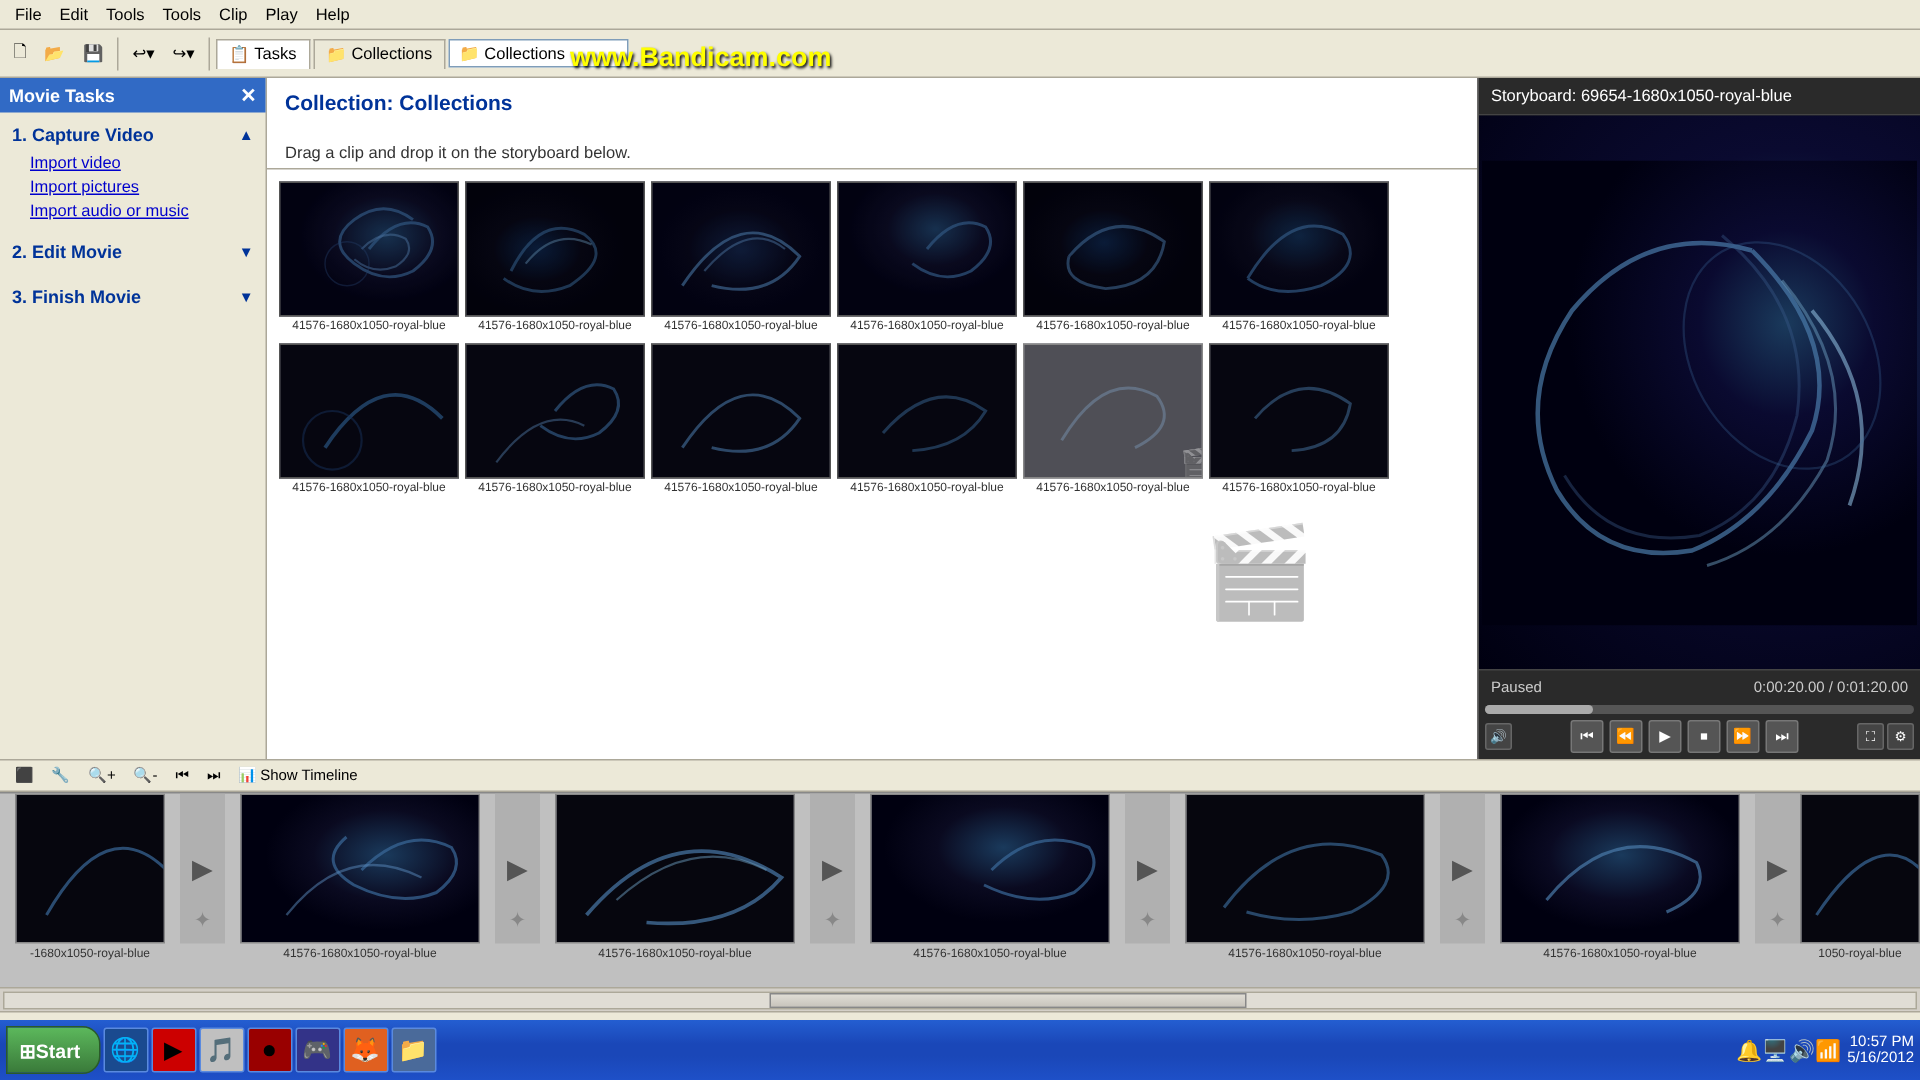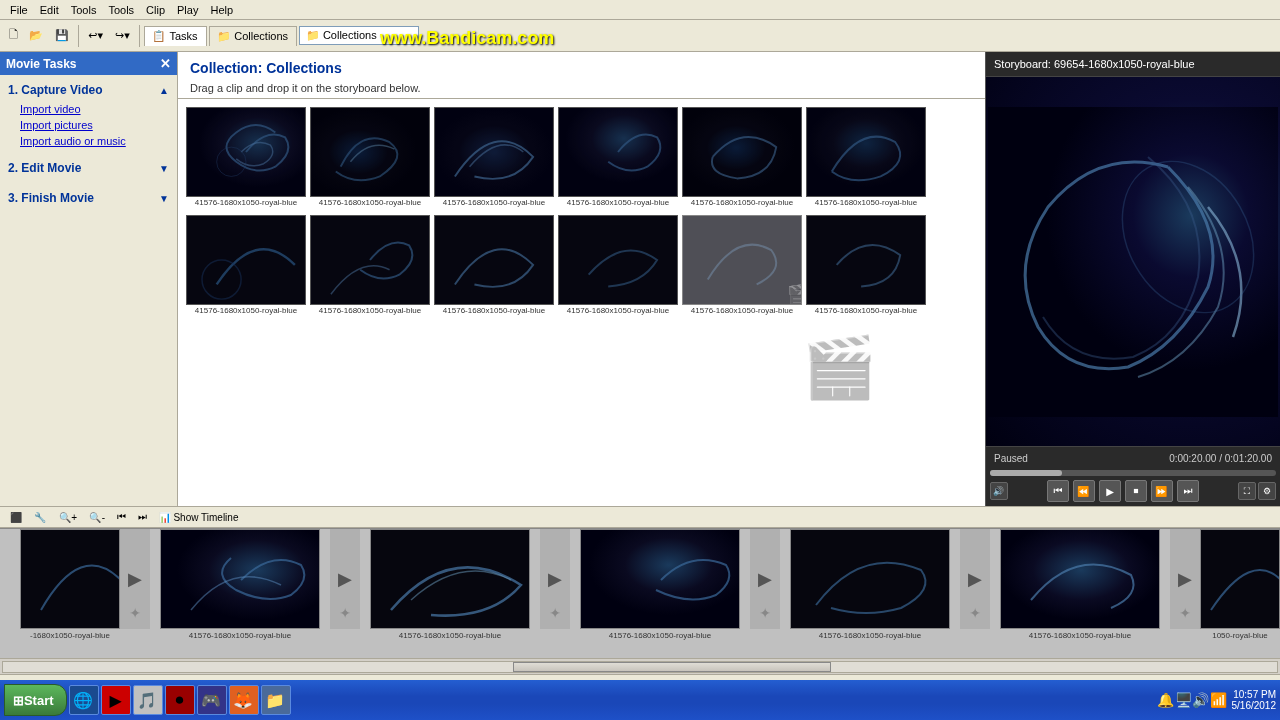--- a/index.html
+++ b/index.html
@@ -24,21 +24,21 @@
     .panel-close { color: white; cursor: pointer; font-size: 13px; font-weight: bold; }
     .task-section { padding: 4px 0; }
     .task-section-header { display: flex; align-items: center; justify-content: space-between; padding: 4px 8px; font-weight: bold; font-size: 12px; color: #003399; cursor: pointer; }
     .task-section-header .arrow { font-size: 10px; }
     .task-link { padding: 2px 20px; color: #0000cc; text-decoration: underline; cursor: pointer; font-size: 11px; display: block; }
 
     
     .content-area { flex: 1; background: white; display: flex; flex-direction: column; overflow: hidden; }
     .content-header { padding: 8px 12px 4px; border-bottom: 1px solid #aca899; }
     .content-title { font-size: 14px; font-weight: bold; color: #003399; }
-    .content-subtitle { font-size: 11px; color: #333; margin-top: 6px; }
+    .content-subtitle { font-size: 11px; color: #333; margin-top: 20px; }
 
     
     .thumbnails-area { flex: 1; overflow-y: auto; padding: 8px; display: flex; flex-direction: column; gap: 8px; }
     .thumbnail-row { display: flex; gap: 4px; }
     .thumbnail-item { display: flex; flex-direction: column; align-items: center; }
     .thumbnail-img { width: 120px; height: 90px; background: #0a0a1a; border: 1px solid #555; position: relative; overflow: hidden; }
     .thumbnail-label { font-size: 8px; color: #333; margin-top: 1px; width: 120px; text-align: center; overflow: hidden; white-space: nowrap; text-overflow: ellipsis; }
 
     
     .preview-panel { width: 295px; background: #1a1a1a; display: flex; flex-direction: column; border-left: 1px solid #555; }
@@ -390,21 +390,21 @@
   <button class="bottom-toolbar-btn">⏮</button>
   <button class="bottom-toolbar-btn">⏭</button>
   <button class="bottom-toolbar-btn">
     <span>📊</span>
     <span>Show Timeline</span>
   </button>
 </div>
 
 <div class="storyboard-area">
 
-  <div class="storyboard-item" style="min-width:120px;align-items:flex-end;">
+  <div class="storyboard-item" style="min-width:120px;">
     <div class="storyboard-thumb" style="width:100px;">
       <svg width="100" height="100" viewBox="0 0 100 100">
         <rect width="100" height="100" fill="#06060e"></rect>
         <path d="M20,80 Q60,10 100,50" stroke="#3a6a9a" stroke-width="2" fill="none" opacity="0.7"></path>
       </svg>
     </div>
     <div class="storyboard-label" style="width:100px;">-1680x1050-royal-blue</div>
   </div>
 
   <div class="storyboard-transition">

